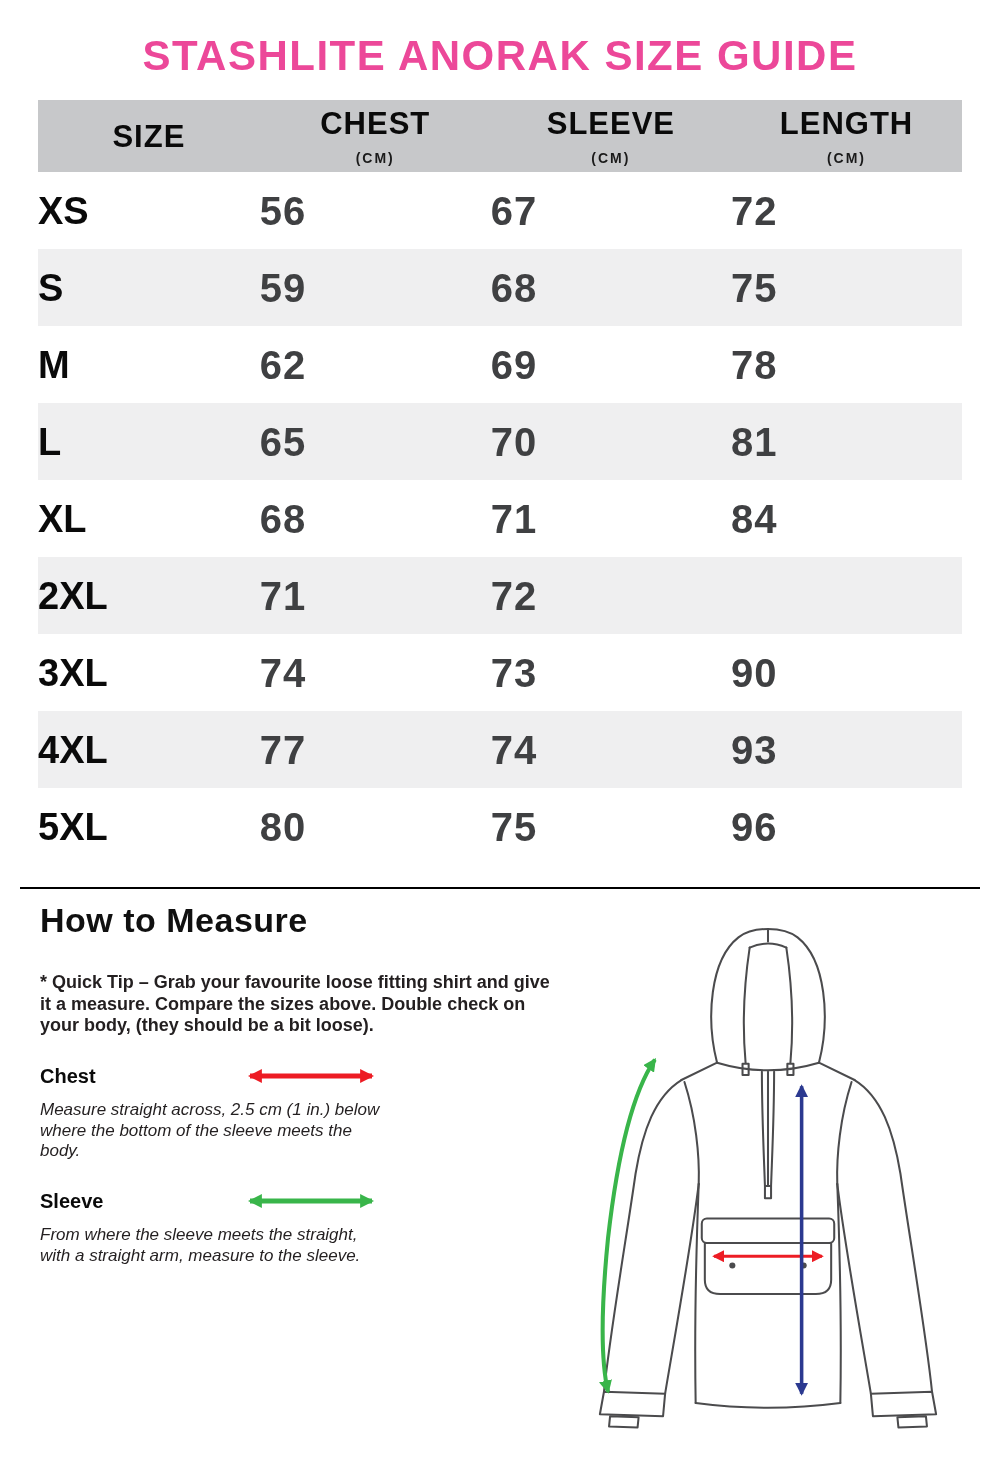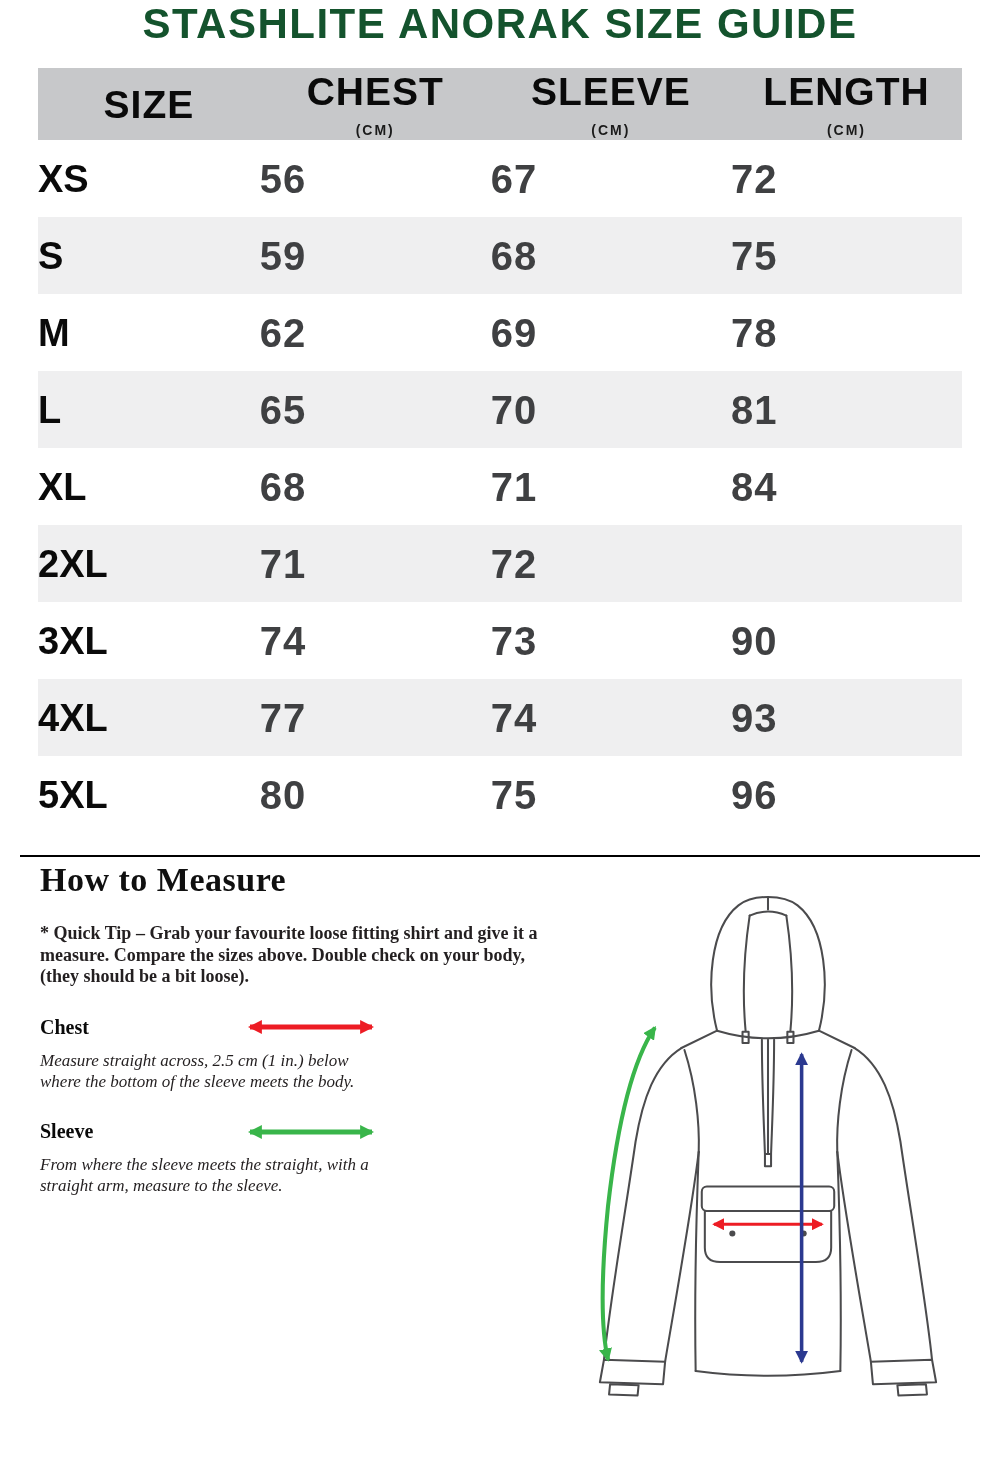--- a/index.html
+++ b/index.html
@@ -14,48 +14,48 @@
   }
   *{box-sizing:border-box;margin:0;padding:0;}
   html,body{background:#fff;}
   body{
     width:1000px;height:1484px;position:relative;margin:0 auto;
     font-family:"Liberation Sans","DejaVu Sans",sans-serif;
     color:#000;overflow:hidden;
   }
   
   .page-title{
-    text-align:center;
-    font-size:42px;font-weight:bold;letter-spacing:1.5px;color:#14532d;
+    padding-top:32px;text-align:center;
+    font-size:42px;font-weight:bold;letter-spacing:1.5px;color:#ec4899;
   }
   
   .size-table{margin:20px 38px 0;width:924px;}
   .thead,.trow{
     display:grid;grid-template-columns:24% 25% 26% 25%;
     align-items:center;
   }
   .thead{background:var(--header_band);height:72px;}
   .hcell{display:flex;flex-direction:column;align-items:center;justify-content:center;line-height:1;}
-  .hlabel{font-size:39px;font-weight:bold;letter-spacing:1px;color:#0a0a0a;}
+  .hlabel{font-size:31px;font-weight:bold;letter-spacing:1px;color:#0a0a0a;}
   .hunit{font-size:14px;font-weight:bold;letter-spacing:2px;margin-top:12px;color:#1a1a1a;}
   .hunit:empty{display:none;}
   .trow{height:77px;}
   .trow:nth-child(even){background:var(--alt_row);}
   .cell{text-align:left;line-height:1;}
   .cell.size{font-size:38px;font-weight:bold;color:#0a0a0a;}
   .cell.num{font-size:40px;font-weight:bold;color:var(--num);letter-spacing:1px;}
   
   .bottom{
     position:relative;margin:22px 20px 0;height:574px;
     border-top:2px solid #000;
   }
-  .left-col{padding:4px 0 0 20px;width:530px;font-family:Liberation Serif, serif;}
+  .left-col{padding:12px 0 0 20px;width:530px;}
   .htm-heading{font-size:34px;font-weight:600;letter-spacing:.5px;color:#101010;}
   .quick-tip{
-    margin-top:24px;width:515px;
+    margin-top:32px;width:515px;
     font-size:18px;font-weight:bold;line-height:1.2;color:var(--ink);
   }
   .measure-section{margin-top:28px;}
   .sec-head{display:flex;align-items:center;}
   .sec-label{width:196px;font-size:20px;font-weight:bold;color:#0a0a0a;}
   .sec-desc{
     margin-top:12px;width:352px;
     font-size:17px;font-style:italic;line-height:1.22;color:var(--ink);
   }
   .arrow-svg{display:block;}

